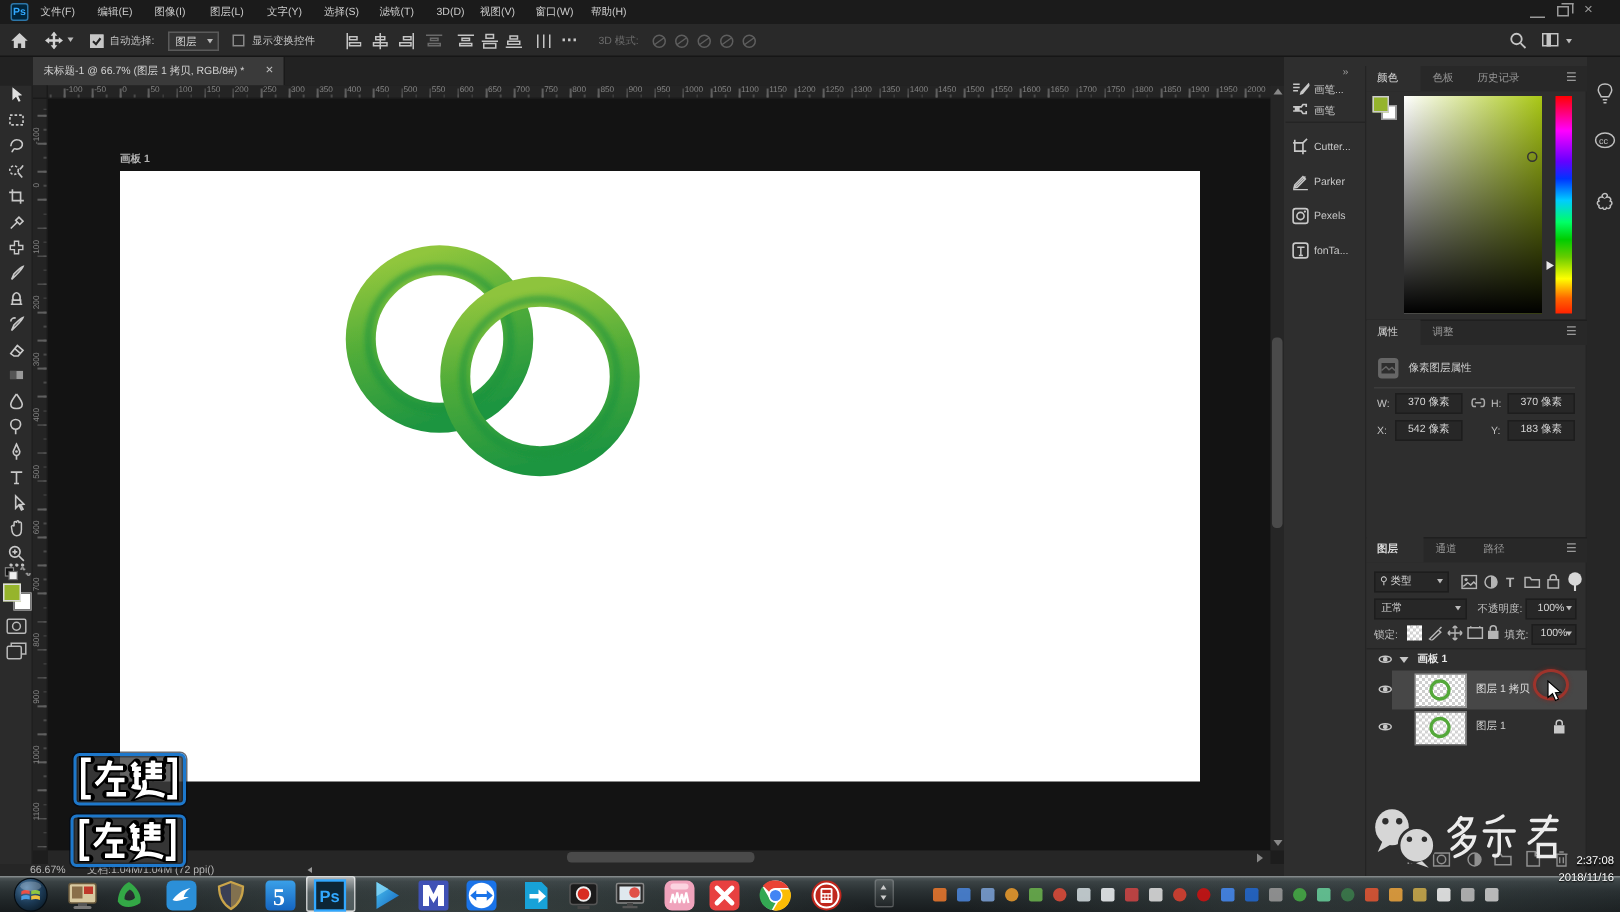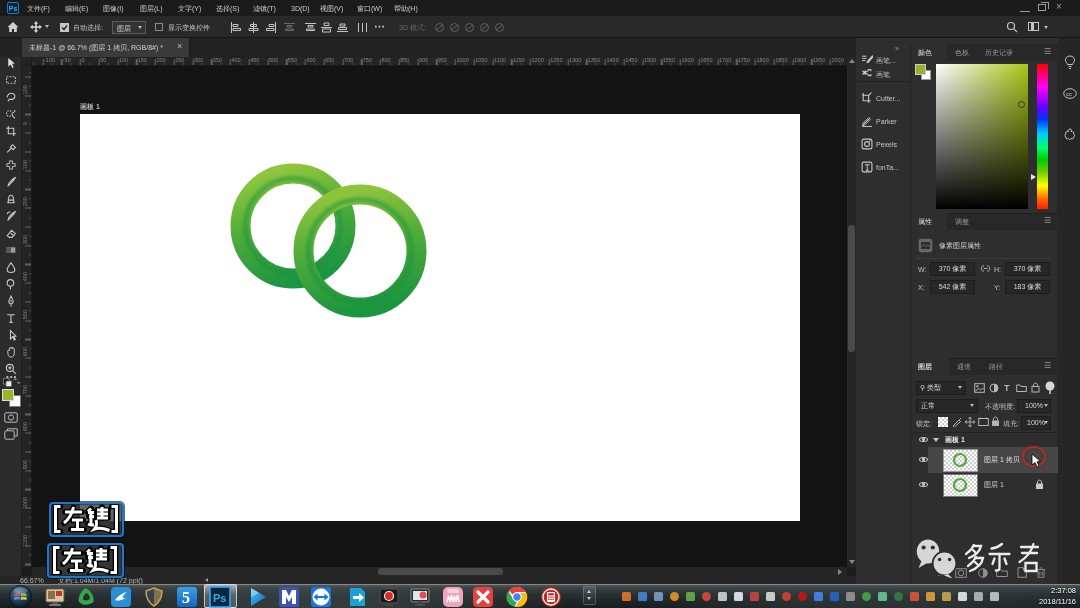--- a/index.html
+++ b/index.html
@@ -730,13 +730,13 @@
 <div class="ab" style="left:846px;top:592px;width:9px;height:9px;background:#999999;border-radius:1.5px;opacity:0.88"></div>
 <div class="ab" style="left:862px;top:592px;width:9px;height:9px;background:#44aa44;border-radius:50%;opacity:0.88"></div>
 <div class="ab" style="left:878px;top:592px;width:9px;height:9px;background:#66cc99;border-radius:1.5px;opacity:0.88"></div>
 <div class="ab" style="left:894px;top:592px;width:9px;height:9px;background:#3a7a4a;border-radius:50%;opacity:0.88"></div>
 <div class="ab" style="left:910px;top:592px;width:9px;height:9px;background:#e05533;border-radius:1.5px;opacity:0.88"></div>
 <div class="ab" style="left:926px;top:592px;width:9px;height:9px;background:#e8a23c;border-radius:1.5px;opacity:0.88"></div>
 <div class="ab" style="left:942px;top:592px;width:9px;height:9px;background:#caa94a;border-radius:1.5px;opacity:0.88"></div>
 <div class="ab" style="left:958px;top:592px;width:9px;height:9px;background:#eeeeee;border-radius:1.5px;opacity:0.88"></div>
 <div class="ab" style="left:974px;top:592px;width:9px;height:9px;background:#bbbbbb;border-radius:1.5px;opacity:0.88"></div>
 <div class="ab" style="left:990px;top:592px;width:9px;height:9px;background:#cccccc;border-radius:1.5px;opacity:0.88"></div>
-<div class="ab" style="left:1022px;top:586px;width:54px;height:20px;color:#fff;font-size:7.5px;text-align:right;line-height:1.45;text-shadow:0 1px 1px #000">2:37:08<br>2018/11/16</div>
+<div class="ab" style="left:1022px;top:569px;width:54px;height:20px;color:#fff;font-size:7.5px;text-align:right;line-height:1.45;text-shadow:0 1px 1px #000">2:37:08<br>2018/11/16</div>
 </circle></div>
 </body></html>

